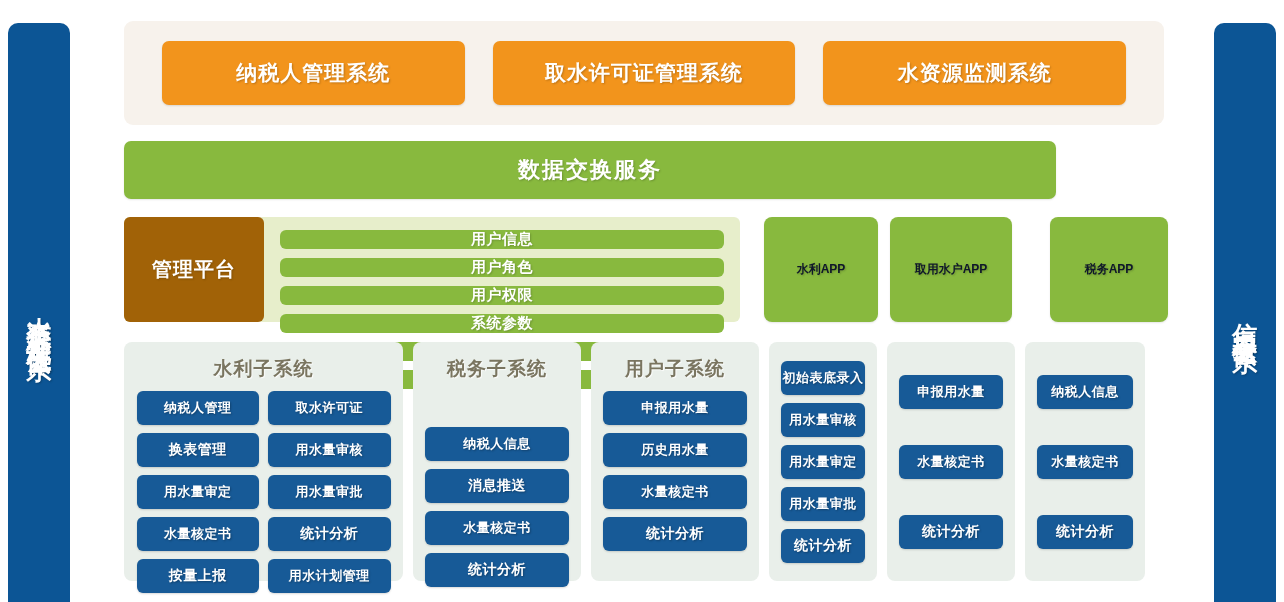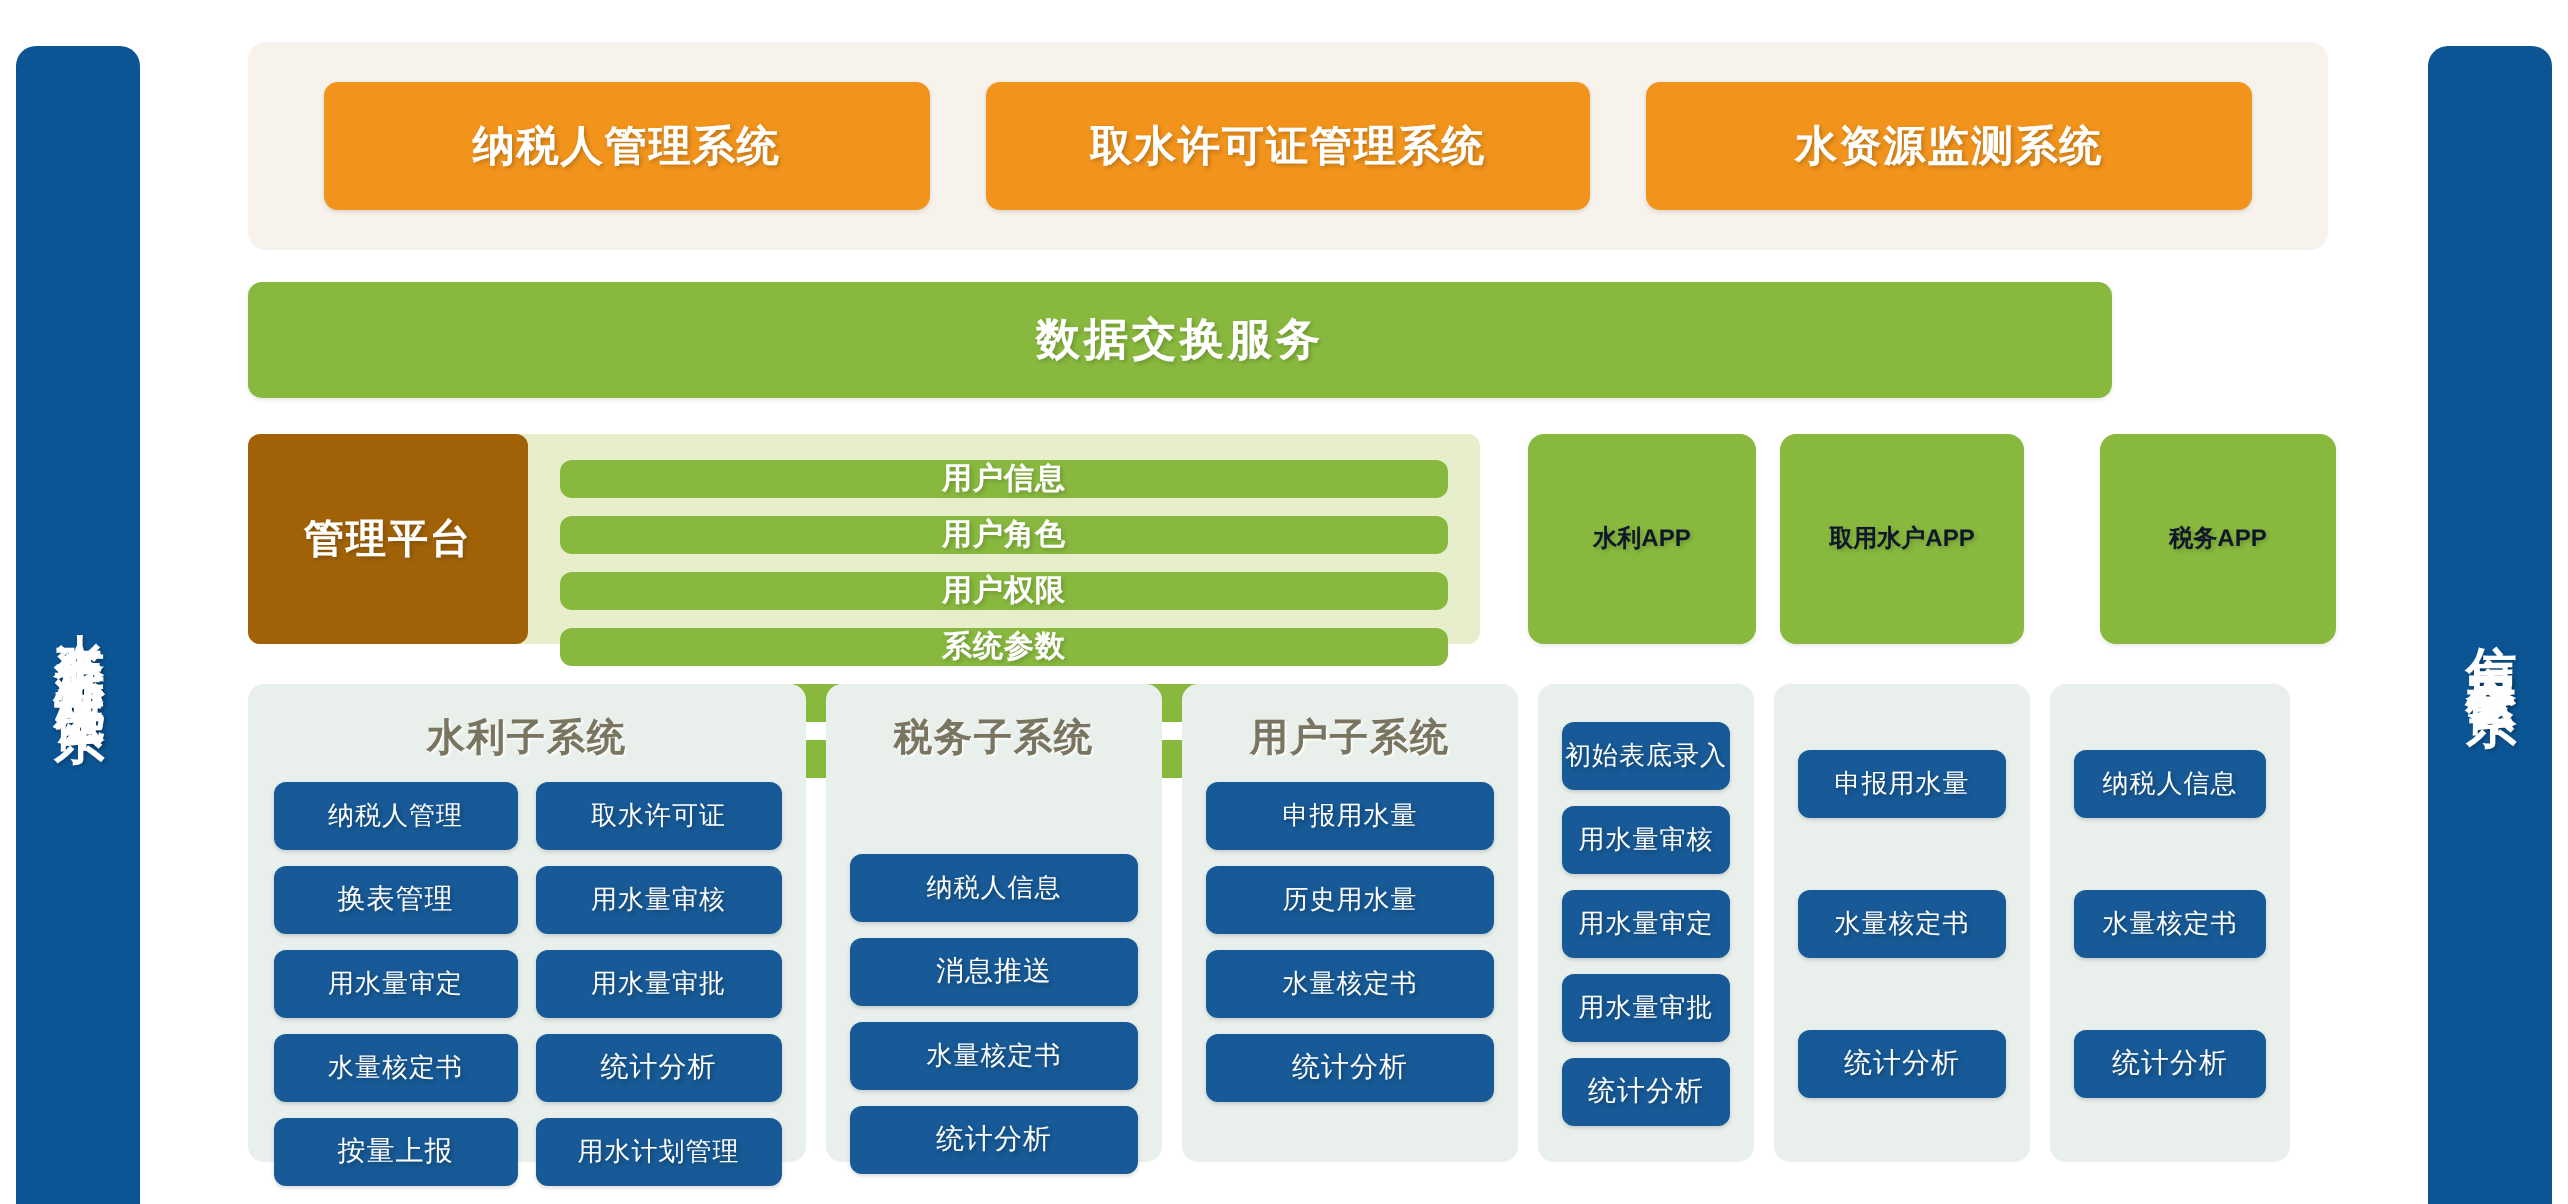--- a/index.html
+++ b/index.html
@@ -117,21 +117,21 @@
     justify-content:center;align-content:flex-start;
     gap:8px 9px;
   }
   .sub-items.two-col .chip{width:calc(50% - 5px);}
   .sub-items.one-col .chip{width:100%;}
   .sub-items.spaced-lg{gap:36px 9px;}
   .chip{
     background:#175A97;border-radius:6px;
     height:34px;
     display:flex;align-items:center;justify-content:center;
-    color:#ffffff;font-size:14px;font-weight:normal;letter-spacing:.5px;
+    color:#ffffff;font-size:14px;font-weight:bold;letter-spacing:.5px;
     text-shadow:1px 1px 2px rgba(0,0,0,.3);
     box-shadow:0 1px 2px rgba(0,0,0,.15);
     white-space:nowrap;
   }
   .chip.small{font-size:13px;}
 
   .col-0{left:0px;width:279px;}
   .col-1{left:289px;width:168px;gap:36px;}
   .col-2{left:467px;width:168px;}
   .col-3{left:645px;width:108px;}

